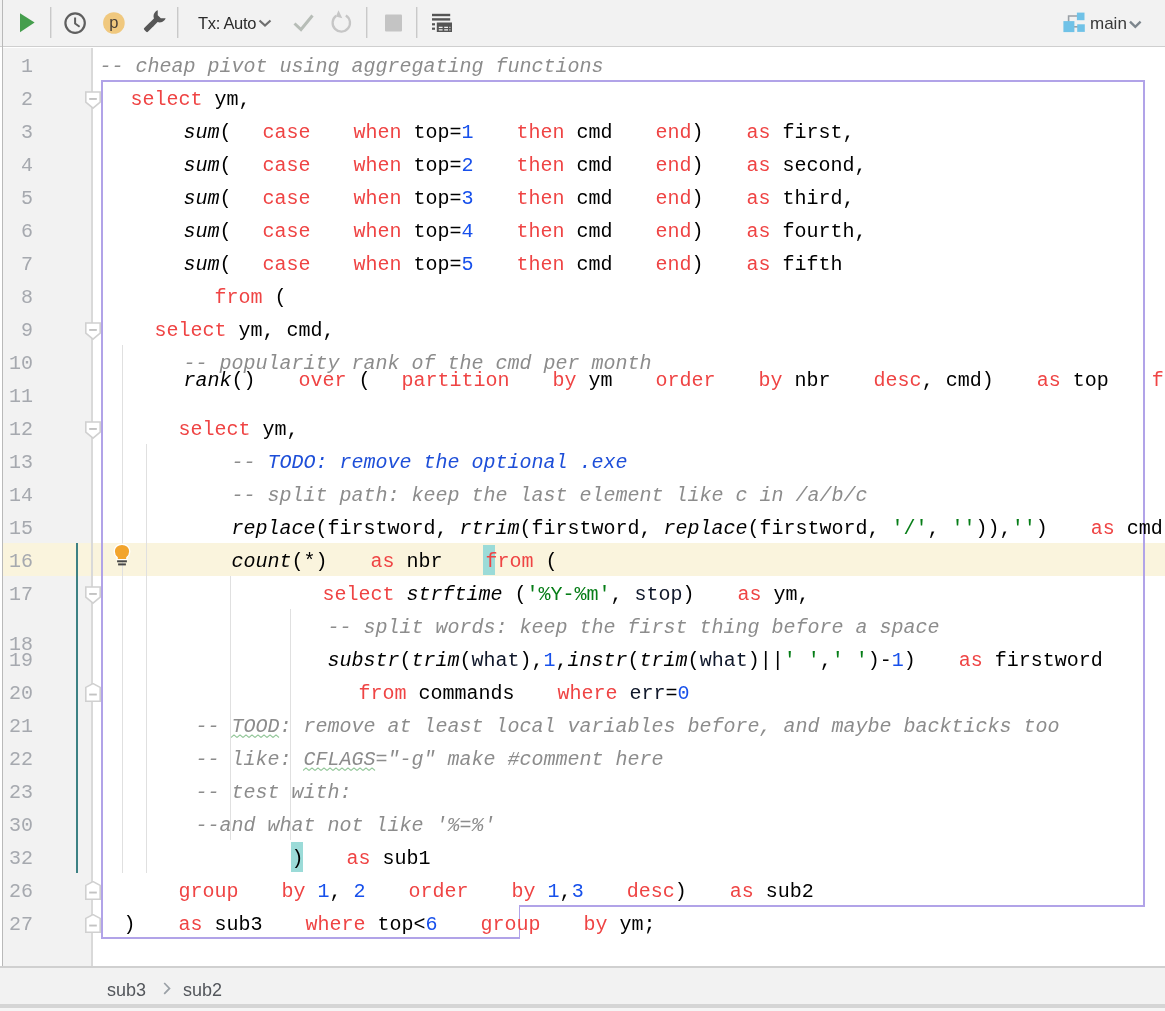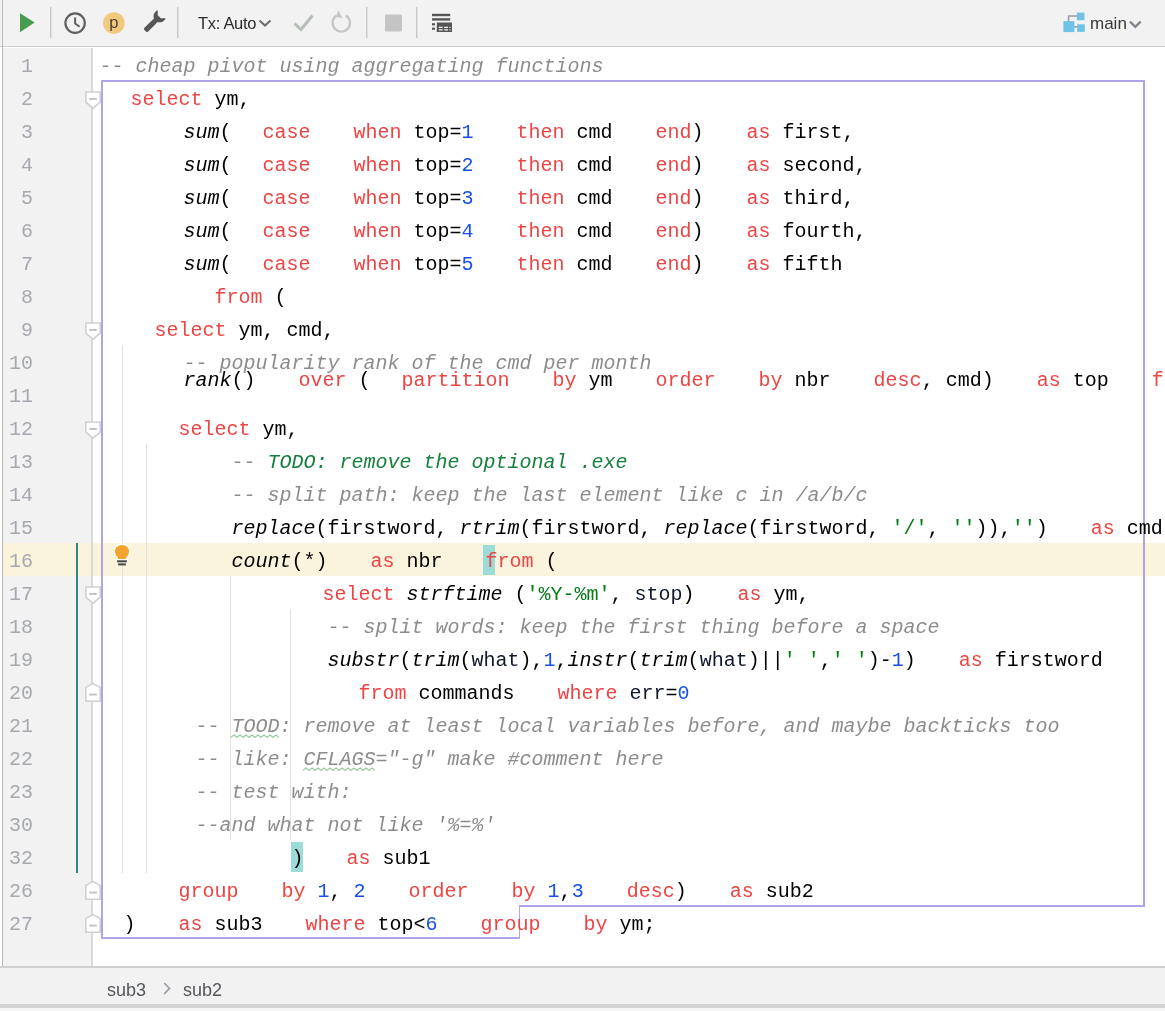--- a/index.html
+++ b/index.html
@@ -11,21 +11,21 @@
 #leftedge { position:absolute; left:2px; top:0px; width:1.2px; height:966px; background:#b9b9b9; }
 #curline { position:absolute; left:3px; top:543px; width:1162px; height:33px; background:#faf4dd; }
 #vcs { position:absolute; left:76.4px; top:542.5px; width:1.6px; height:330.5px; background:#3d8184; }
 .cl { position:absolute; left:99.4px; height:33px; line-height:33px; font-family:"Liberation Mono", monospace;
       font-size:20px; white-space:pre; color:#000000; font-style:normal; }
 .cl i { font-style:normal; }
 .cl .k { color:#ef4444;margin-left:31px; }
 .cl .n { color:#1750eb; }
 .cl .s { color:#067d17; }
 .cl .c { color:#8c8c8c; font-style:italic; }
-.cl .t { color:#15803d; font-style:italic; }
+.cl .t { color:#1d4ed8; font-style:italic; }
 .cl .p { color:#0f172a;margin-top:36px; }
 .cl .f { color:#000000; font-style:italic; }
 .ln { position:absolute; left:0px; width:33px; height:33px; line-height:33px; text-align:right;
       font-family:"Liberation Mono", monospace; font-size:20px; color:#a6a9af; }
 .bc { font-size:18px; color:#53565b; line-height:22px; }
 </style></head>
 <body>
 <div id="page">
 <div id="toolbar"></div>
 <svg class="abs" style="left:0;top:0" width="1165" height="48" viewBox="0 0 1165 48">
@@ -106,21 +106,21 @@
 <div class="ln" style="top:281px">8</div>
 <div class="ln" style="top:314px">9</div>
 <div class="ln" style="top:347px">10</div>
 <div class="ln" style="top:380px">11</div>
 <div class="ln" style="top:413px">12</div>
 <div class="ln" style="top:446px">13</div>
 <div class="ln" style="top:479px">14</div>
 <div class="ln" style="top:512px">15</div>
 <div class="ln" style="top:545px">16</div>
 <div class="ln" style="top:578px">17</div>
-<div class="ln" style="top:611px">18</div>
+<div class="ln" style="top:628px">18</div>
 <div class="ln" style="top:644px">19</div>
 <div class="ln" style="top:677px">20</div>
 <div class="ln" style="top:710px">21</div>
 <div class="ln" style="top:743px">22</div>
 <div class="ln" style="top:776px">23</div>
 <div class="ln" style="top:809px">30</div>
 <div class="ln" style="top:842px">32</div>
 <div class="ln" style="top:875px">26</div>
 <div class="ln" style="top:908px">27</div>
 </div>

